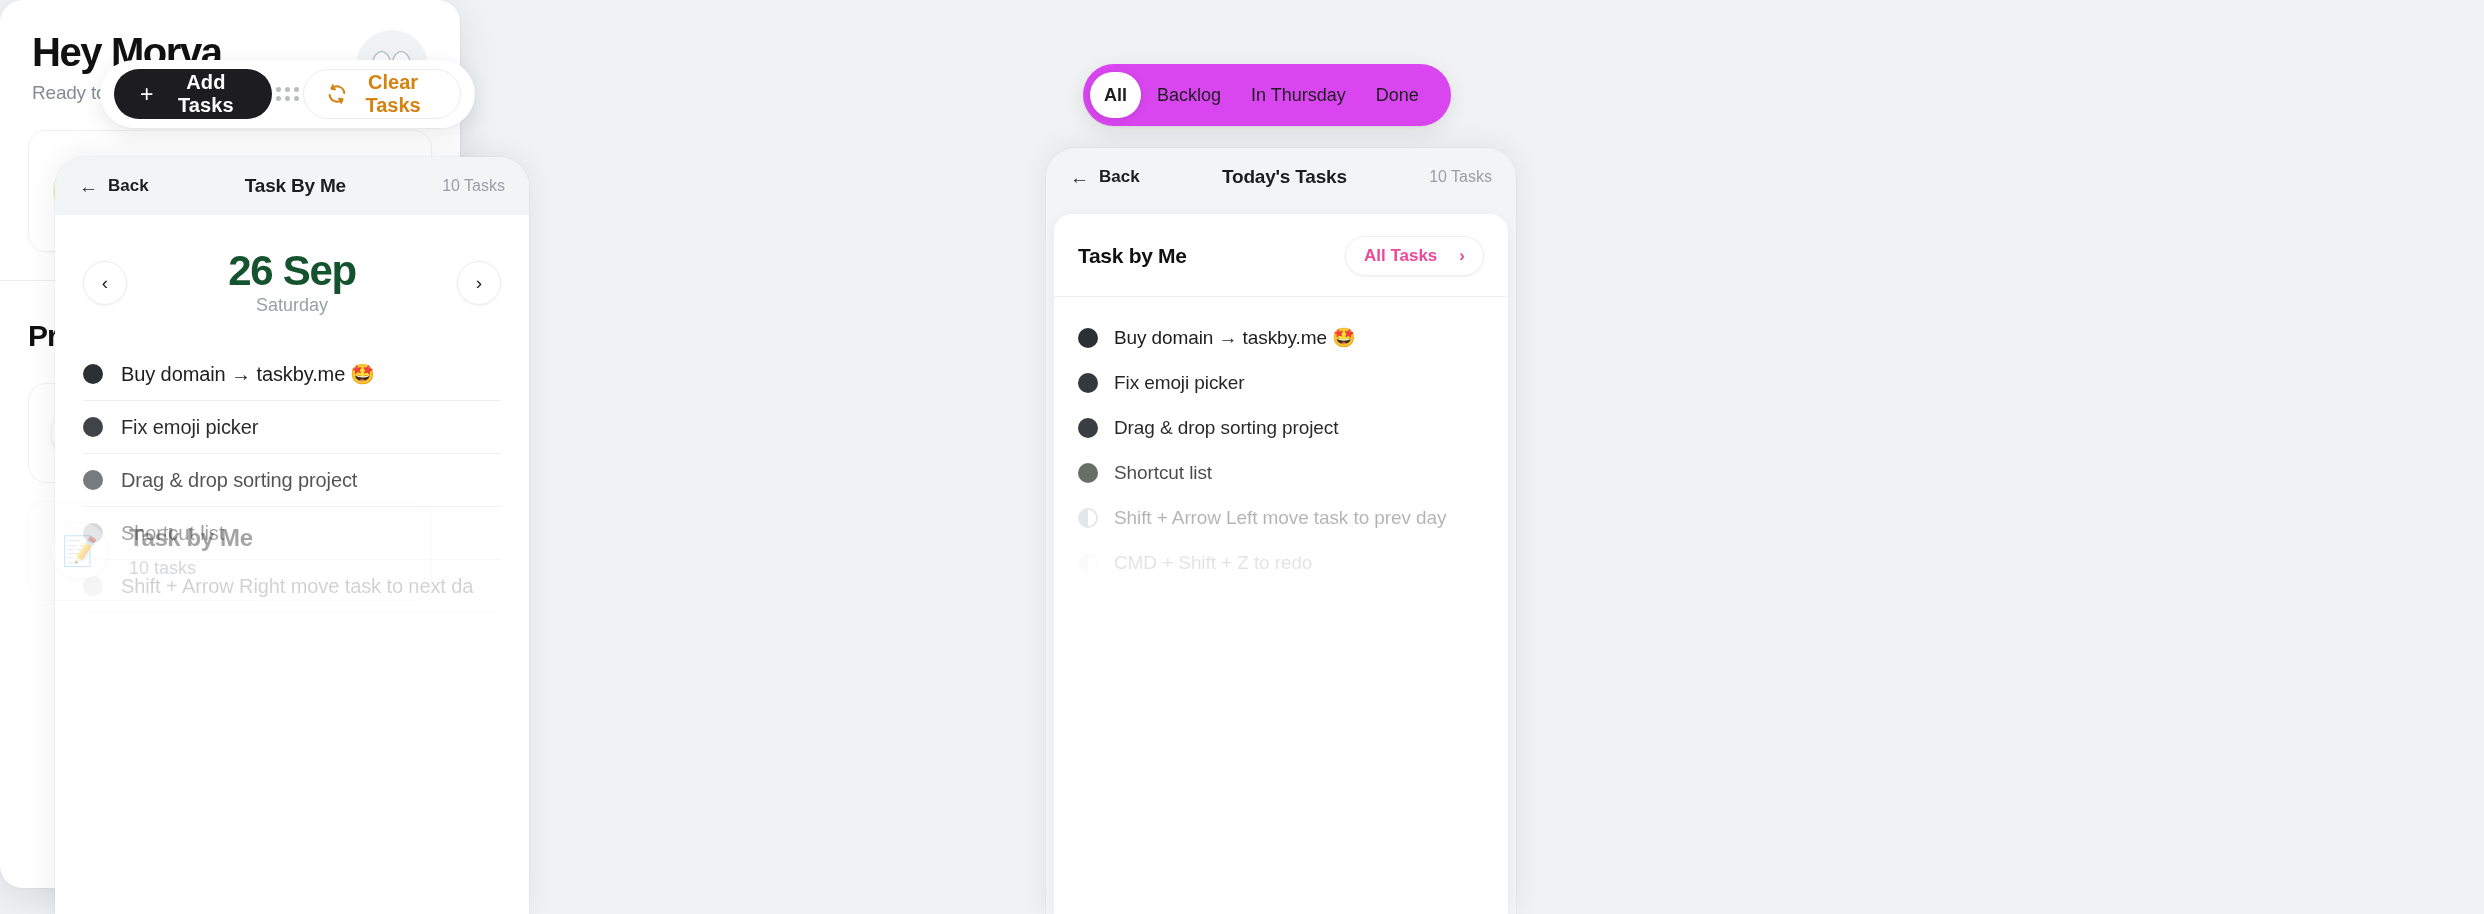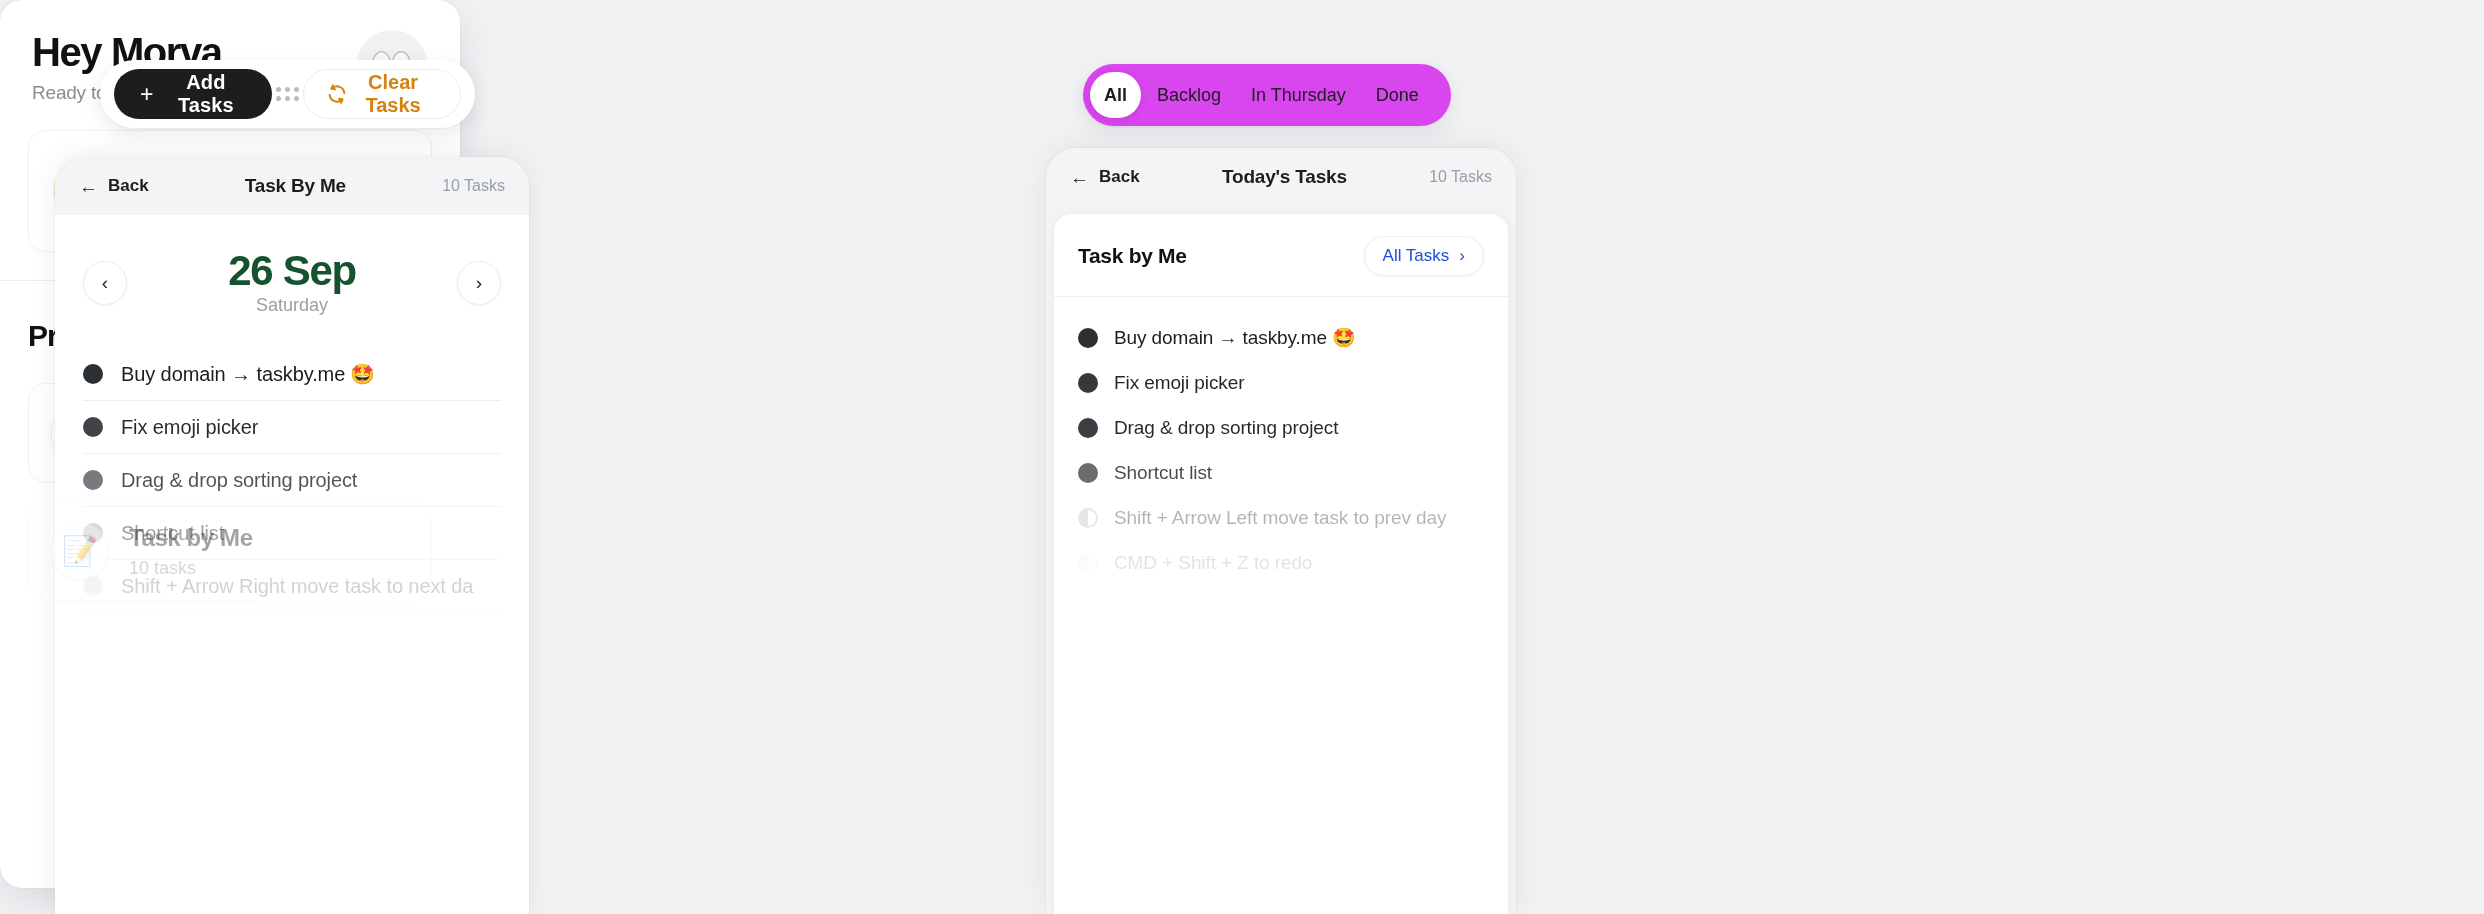--- a/index.html
+++ b/index.html
@@ -135,23 +135,23 @@
   
   #right-panel { left: 1046px; top: 148px; width: 470px; height: 766px; }
   .rp-card {
     background: #fff; margin: 8px 8px 0; border-radius: 18px 18px 0 0;
     height: calc(100% - 66px); overflow: hidden;
     box-shadow: 0 2px 14px rgba(20,24,32,.05);
   }
   .rp-sub { display: flex; align-items: center; justify-content: space-between; padding: 22px 24px 20px; border-bottom: 1px solid #efeff0; }
   .rp-sub h3 { font-size: 21px; font-weight: 700; color: #111; letter-spacing: -.3px; }
   .btn-alltasks {
-    display: flex; align-items: center; gap: 10px;
+    display: flex; align-items: center; gap: 22px;
     background: #fff; border: 1.5px solid #eeeeef; border-radius: 999px;
-    height: 40px; padding: 0 18px; font-size: 17px; font-weight: 400; color: #1d4ed8; cursor: pointer;
+    height: 40px; padding: 0 18px; font-size: 17px; font-weight: 700; color: #ec4899; cursor: pointer;
     box-shadow: 0 1px 3px rgba(20,24,32,.05);
   }
   .rp-rows { padding: 18px 24px 0; }
   .rp-row { display: flex; align-items: center; gap: 16px; height: 45px; cursor: pointer; }
   .rp-row .task-text { font-size: 19px; }
 </style>
 </head>
 <body>
 
 <div class="stage">

